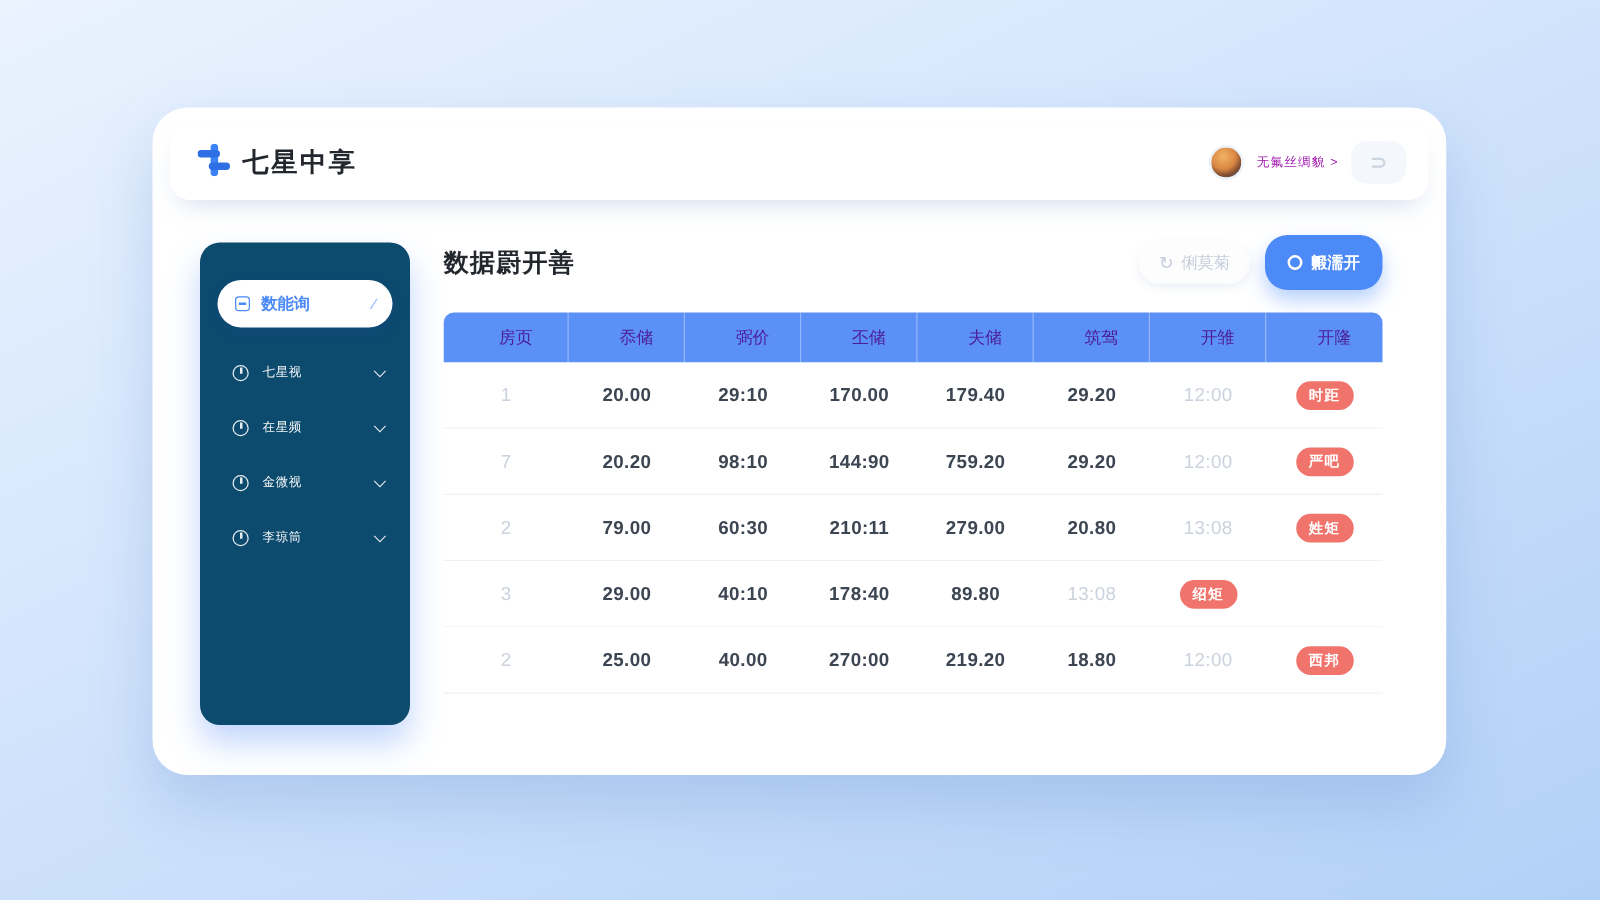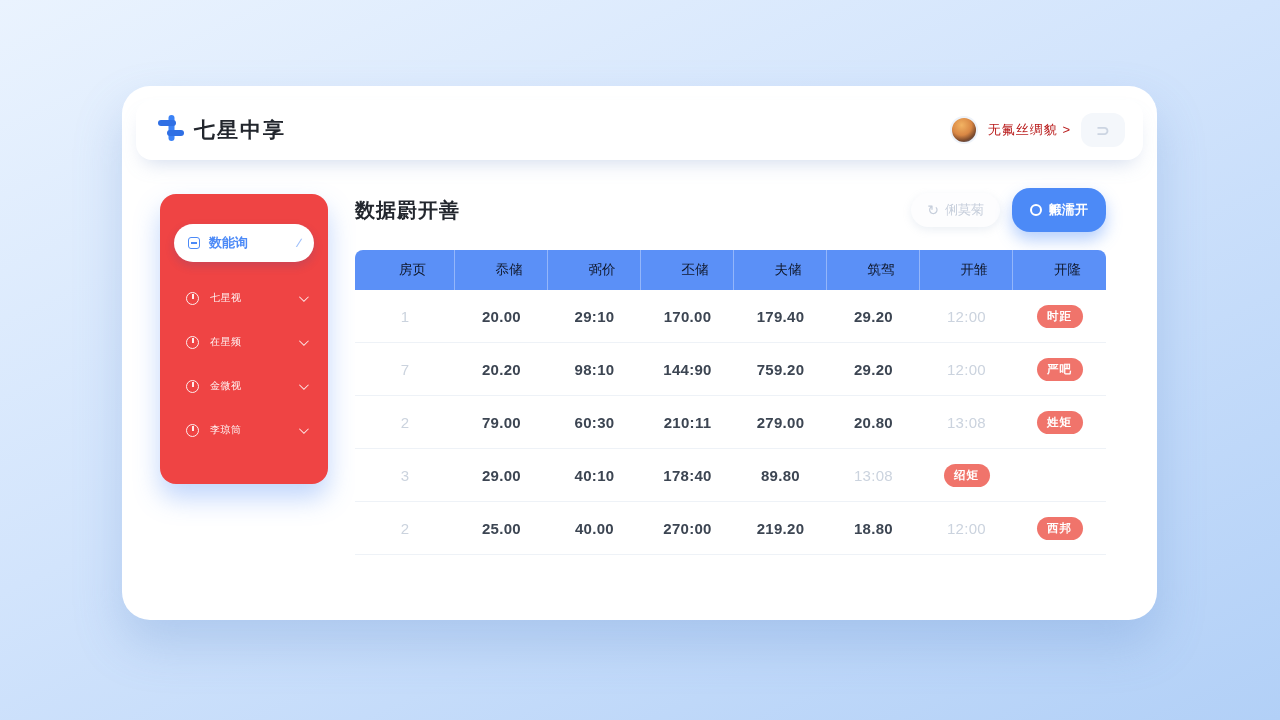--- a/index.html
+++ b/index.html
@@ -23,30 +23,30 @@
     padding:0 18px 0 22px; z-index:5;gap:24px;
   }
   .brand { display:flex; align-items:center; gap:10px; }
   .brand-title { font-size:21px; font-weight:700; color:#22262d; letter-spacing:2px; }
   .user-area { display:flex; align-items:center; gap:10px; }
   .avatar {
     width:28px; height:28px; border-radius:50%;
     background:radial-gradient(circle at 40% 30%, #f2b363 0%, #d98744 45%, #7b4a2d 70%, #3d6fae 100%);
     border:2px solid #eef3fa;
   }
-  .user-label { font-size:13px; color:#b91c1c; letter-spacing:1px; }
+  .user-label { font-size:10px; color:#a21caf; letter-spacing:1px; }
   .logout-btn {
     width:44px; height:34px; border:none; border-radius:12px;
     background:#f4f7fb; color:#ccd5e2; font-size:16px; font-weight:700;
     display:flex; align-items:center; justify-content:center; cursor:pointer;
   }
   
   .sidebar {
-    position:absolute; left:38px; top:108px; width:168px; height:290px;
-    background:#ef4444; border-radius:16px; padding:30px 14px 0;
+    position:absolute; left:38px; top:108px; width:168px; height:386px;
+    background:#0c4a6e; border-radius:16px; padding:30px 14px 0;
     box-shadow:0 14px 26px rgba(76,138,247,.35);
   }
   .side-selected {
     height:38px; background:#fff; border-radius:19px;
     display:flex; align-items:center; gap:9px; padding:0 14px;
     color:#4c8af7; font-size:13px; font-weight:600;
     box-shadow:0 4px 10px rgba(40,80,160,.18); cursor:pointer;
   }
   .side-selected .suffix { margin-left:auto; color:#9fc0fb; font-size:12px; }
   .side-items { margin-top:14px; }
@@ -97,21 +97,21 @@
   }
   .o-ring { width:12px; height:12px; border-radius:50%; border:2px solid #fff; }
   
   .table { position:absolute; left:233px; top:164px; width:751px; }
   .thead {
     display:grid; grid-template-columns:100px repeat(7,93px);
     background:#5b90f7; border-radius:8px 8px 0 0; height:40px;
   }
   .th {
     display:flex; align-items:center; justify-content:center;
-    color:#0f172a; font-size:13.5px; border-right:1px solid rgba(255,255,255,.35);margin-left:16px;
+    color:#4c1d95; font-size:13.5px; border-right:1px solid rgba(255,255,255,.35);margin-left:16px;
   }
   .th:last-child { border-right:none; }
   .trow {
     display:grid; grid-template-columns:100px repeat(7,93px);
     height:53px; border-bottom:1px solid #eef2f7; background:#fff;
   }
   .td {
     display:flex; align-items:center; justify-content:center;
     font-size:15px; color:#3c4552; font-weight:600; letter-spacing:.3px;
   }

